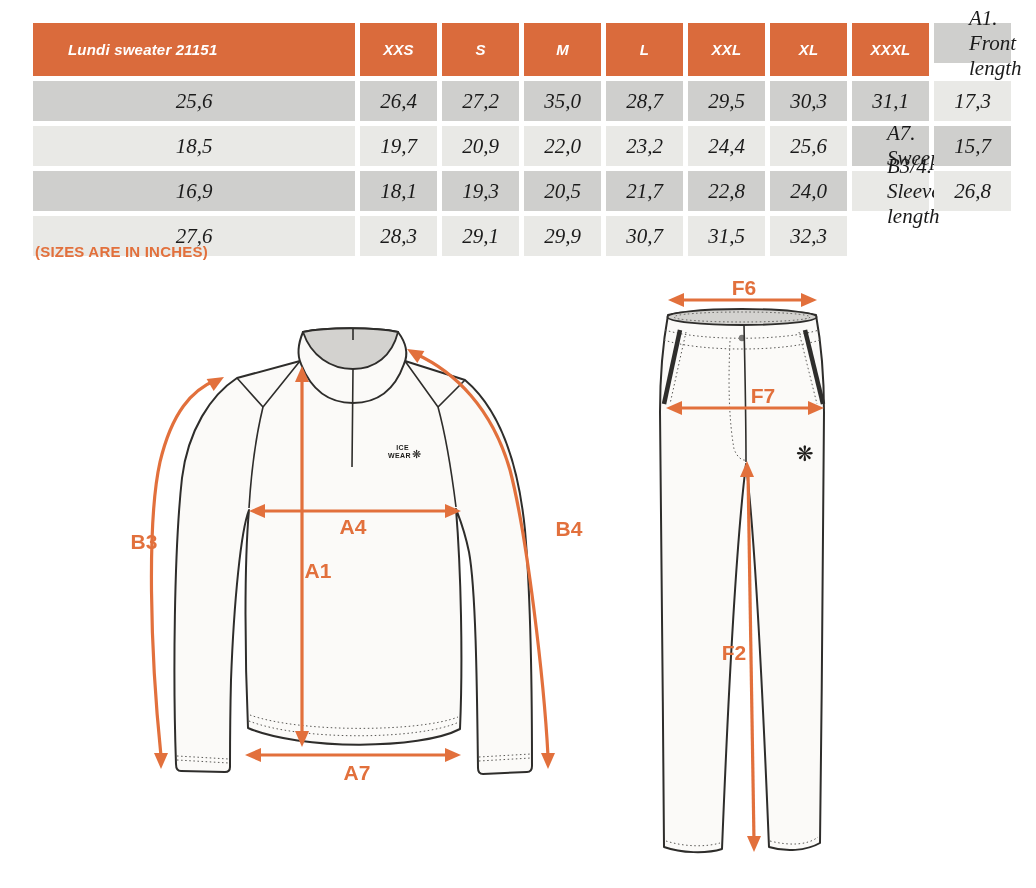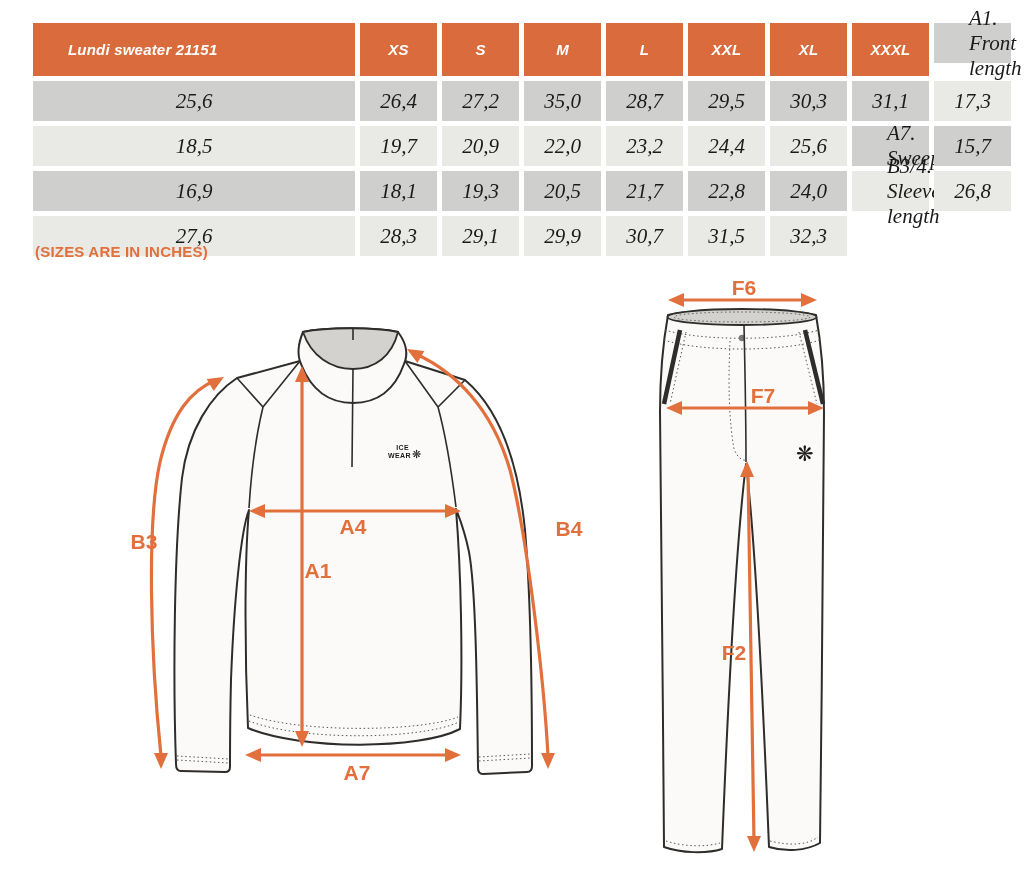--- a/index.html
+++ b/index.html
@@ -48,21 +48,21 @@
   .arrow-head{fill:var(--arrow);stroke:none;}
   .dim-label{fill:var(--arrow);font-family:"Liberation Sans",sans-serif;font-weight:600;font-size:21px;text-anchor:middle;}
   .logo-text{fill:#1d1c1a;font-family:"Liberation Sans",sans-serif;font-weight:700;font-size:7px;letter-spacing:0.4px;text-anchor:end;}
   .snowflake{fill:#1d1c1a;font-family:"DejaVu Sans",sans-serif;}
 </style>
 </head>
 <body>
 
 <div class="size-table">
     <div class="cell th first">Lundi sweater 21151</div>
-    <div class="cell th">XS</div>
+    <div class="cell th">XXS</div>
     <div class="cell th">S</div>
     <div class="cell th">M</div>
     <div class="cell th">L</div>
     <div class="cell th">XXL</div>
     <div class="cell th">XL</div>
     <div class="cell th">XXXL</div>
     <div class="cell td first rowdark">A1. Front length</div>
     <div class="cell td rowdark">25,6</div>
     <div class="cell td rowdark">26,4</div>
     <div class="cell td rowdark">27,2</div>

